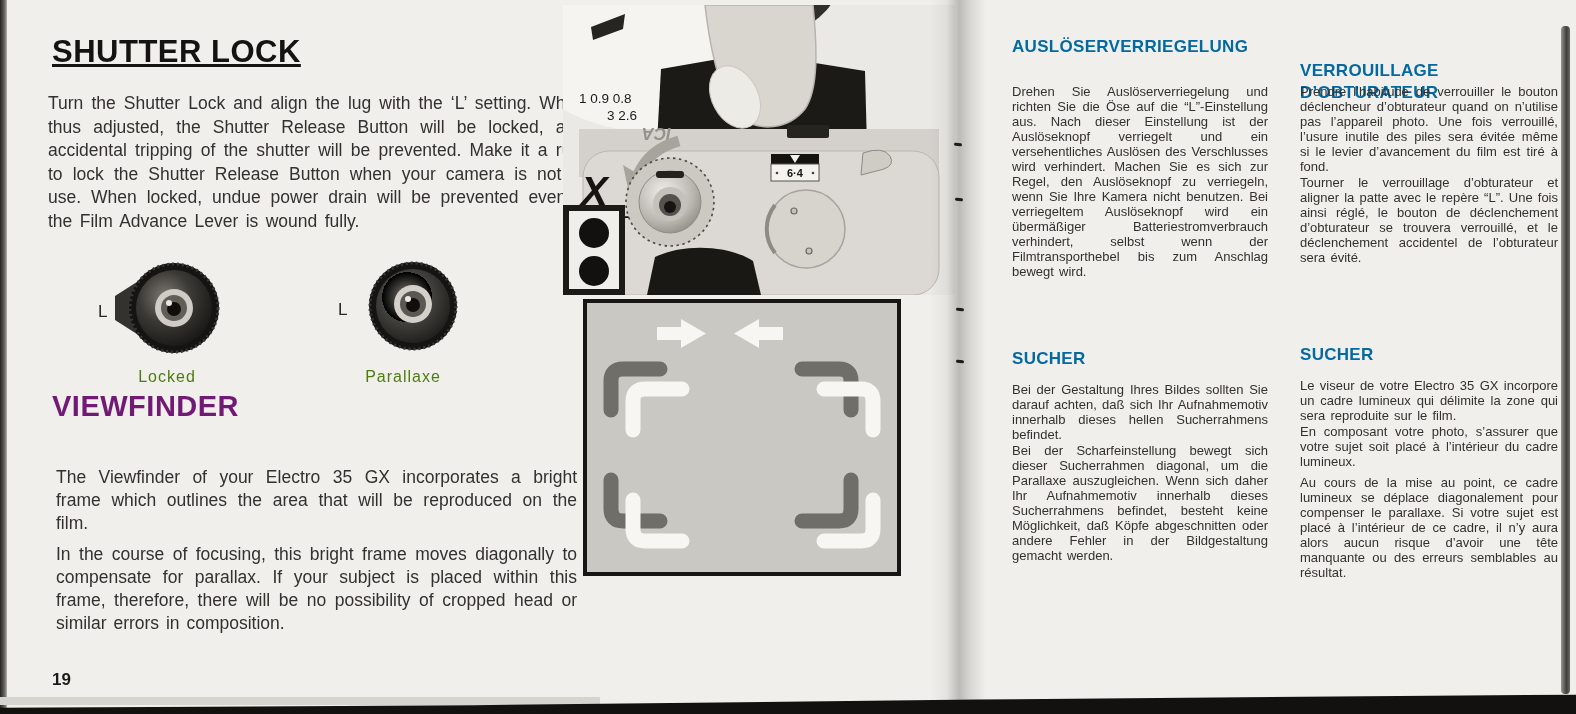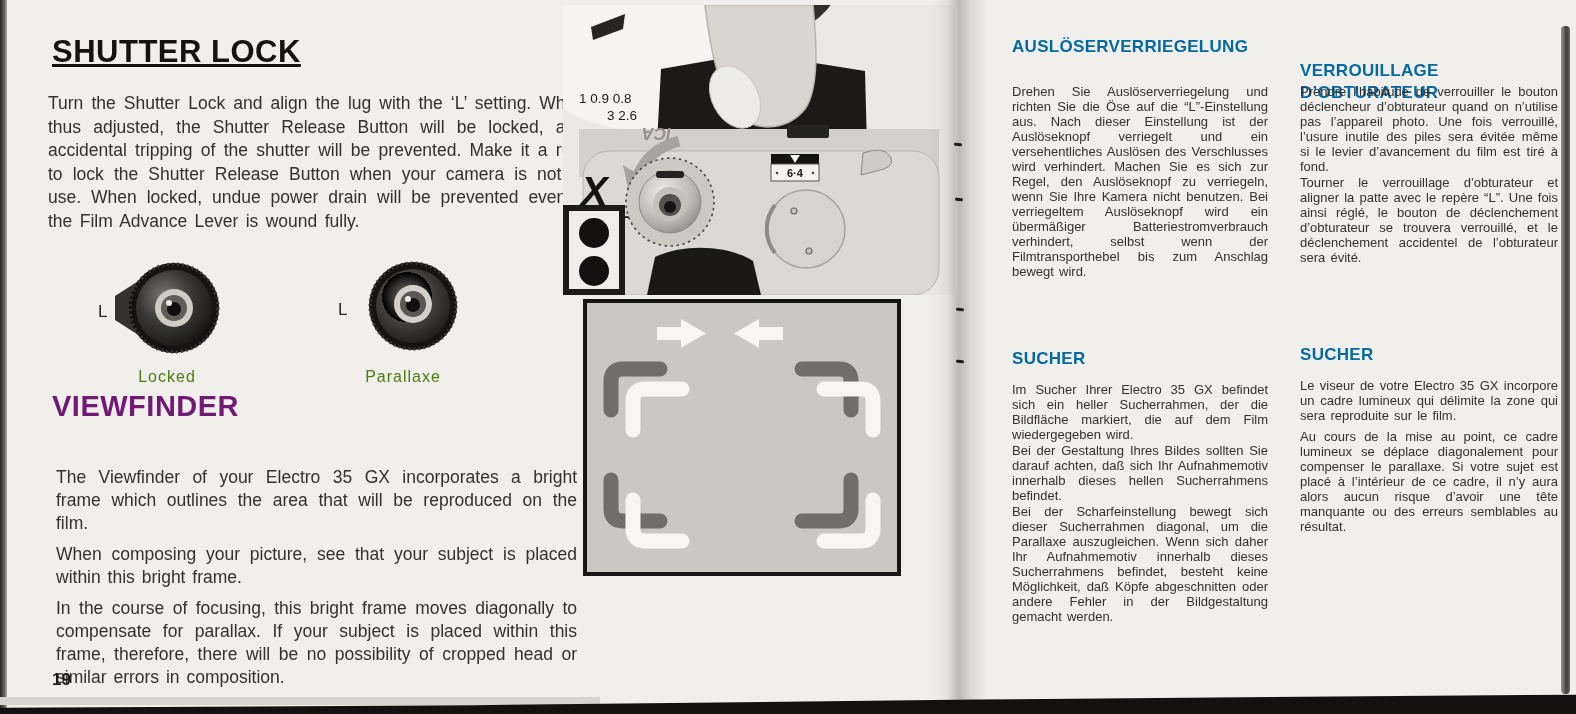--- a/index.html
+++ b/index.html
@@ -101,21 +101,20 @@
       <circle cx="95" cy="45" r="7" fill="#100f0d"></circle>
       <circle cx="90" cy="39" r="3" fill="#eceae4"></circle>
     </svg>
     <div class="caption">Parallaxe</div>
   </div>
 
   <div class="h2">VIEWFINDER</div>
 
   <div class="en-vf">
     <p>The Viewfinder of your Electro 35 GX incorporates a bright frame which outlines the area that will be reproduced on the film.</p>
-    <p>When composing your picture, see that your subject is placed within this bright frame.</p>
     <p>In the course of focusing, this bright frame moves diagonally to compensate for parallax. If your subject is placed within this frame, therefore, there will be no possibility of cropped head or similar errors in composition.</p>
   </div>
 
   <div class="pageno">19</div>
 
   <div class="photo">
     <svg width="392" height="290" viewBox="0 0 392 290">
       <defs>
         <radialGradient id="mgrad" cx="40%" cy="35%" r="80%">
           <stop offset="0%" stop-color="#f0efeb"></stop>
@@ -207,36 +206,36 @@
       </g>
     </svg>
   </div>
 
   <div class="col-title" style="left:1012px;top:36px;">AUSLÖSERVERRIEGELUNG</div>
   <div class="col-body" style="left:1012px;top:84px;width:256px;" lang="de">
     <p>Drehen Sie Auslöserverriegelung und richten Sie die Öse auf die “L”-Einstellung aus. Nach dieser Einstellung ist der Auslöseknopf verriegelt und ein versehentliches Auslösen des Verschlusses wird verhindert. Machen Sie es sich zur Regel, den Auslöseknopf zu verriegeln, wenn Sie Ihre Kamera nicht benutzen. Bei verriegeltem Auslöseknopf wird ein übermäßiger Batteriestromverbrauch verhindert, selbst wenn der Filmtransporthebel bis zum Anschlag bewegt wird.</p>
   </div>
   <div class="col-title" style="left:1012px;top:348px;">SUCHER</div>
   <div class="col-body" style="left:1012px;top:382px;width:256px;" lang="de">
-    <p>Im Sucher Ihrer Electro 35 GX befindet sich ein heller Sucherrahmen, der die Bildfläche markiert, die auf dem Film wiedergegeben wird.</p>
     <p>Bei der Gestaltung Ihres Bildes sollten Sie darauf achten, daß sich Ihr Aufnahmemotiv innerhalb dieses hellen Sucherrahmens befindet.</p>
     <p>Bei der Scharfeinstellung bewegt sich dieser Sucherrahmen diagonal, um die Parallaxe auszugleichen. Wenn sich daher Ihr Aufnahmemotiv innerhalb dieses Sucherrahmens befindet, besteht keine Möglichkeit, daß Köpfe abgeschnitten oder andere Fehler in der Bildgestaltung gemacht werden.</p>
   </div>
 
   <div class="col-title" style="left:1300px;top:32px;margin-top:28px;">
     <div>VERROUILLAGE</div>
     <div>D’OBTURATEUR</div>
   </div>
   <div class="col-body" style="left:1300px;top:84px;width:258px;" lang="fr">
     <p>Prendre l’habitude de verrouiller le bouton déclencheur d’obturateur quand on n’utilise pas l’appareil photo. Une fois verrouillé, l’usure inutile des piles sera évitée même si le levier d’avancement du film est tiré à fond.</p>
     <p>Tourner le verrouillage d’obturateur et aligner la patte avec le repère “L”. Une fois ainsi réglé, le bouton de déclenchement d’obturateur se trouvera verrouillé, et le déclenchement accidentel de l’obturateur sera évité.</p>
   </div>
   <div class="col-title" style="left:1300px;top:344px;">SUCHER</div>
   <div class="col-body" style="left:1300px;top:378px;width:258px;" lang="fr">
     <p>Le viseur de votre Electro 35 GX incorpore un cadre lumineux qui délimite la zone qui sera reproduite sur le film.</p>
+    <p>En composant votre photo, s’assurer que votre sujet soit placé à l’intérieur du cadre lumineux.</p>
     <p class="gap-top">Au cours de la mise au point, ce cadre lumineux se déplace diagonalement pour compenser le parallaxe. Si votre sujet est placé à l’intérieur de ce cadre, il n’y aura alors aucun risque d’avoir une tête manquante ou des erreurs semblables au résultat.</p>
   </div>
 
   <div class="gutter"></div>
   <div class="stitch" style="left:954px;top:143px;"></div>
   <div class="stitch" style="left:955px;top:198px;"></div>
   <div class="stitch" style="left:956px;top:308px;"></div>
   <div class="stitch" style="left:956px;top:360px;"></div>
   <div class="left-edge"></div>
   <div class="right-edge"></div>

